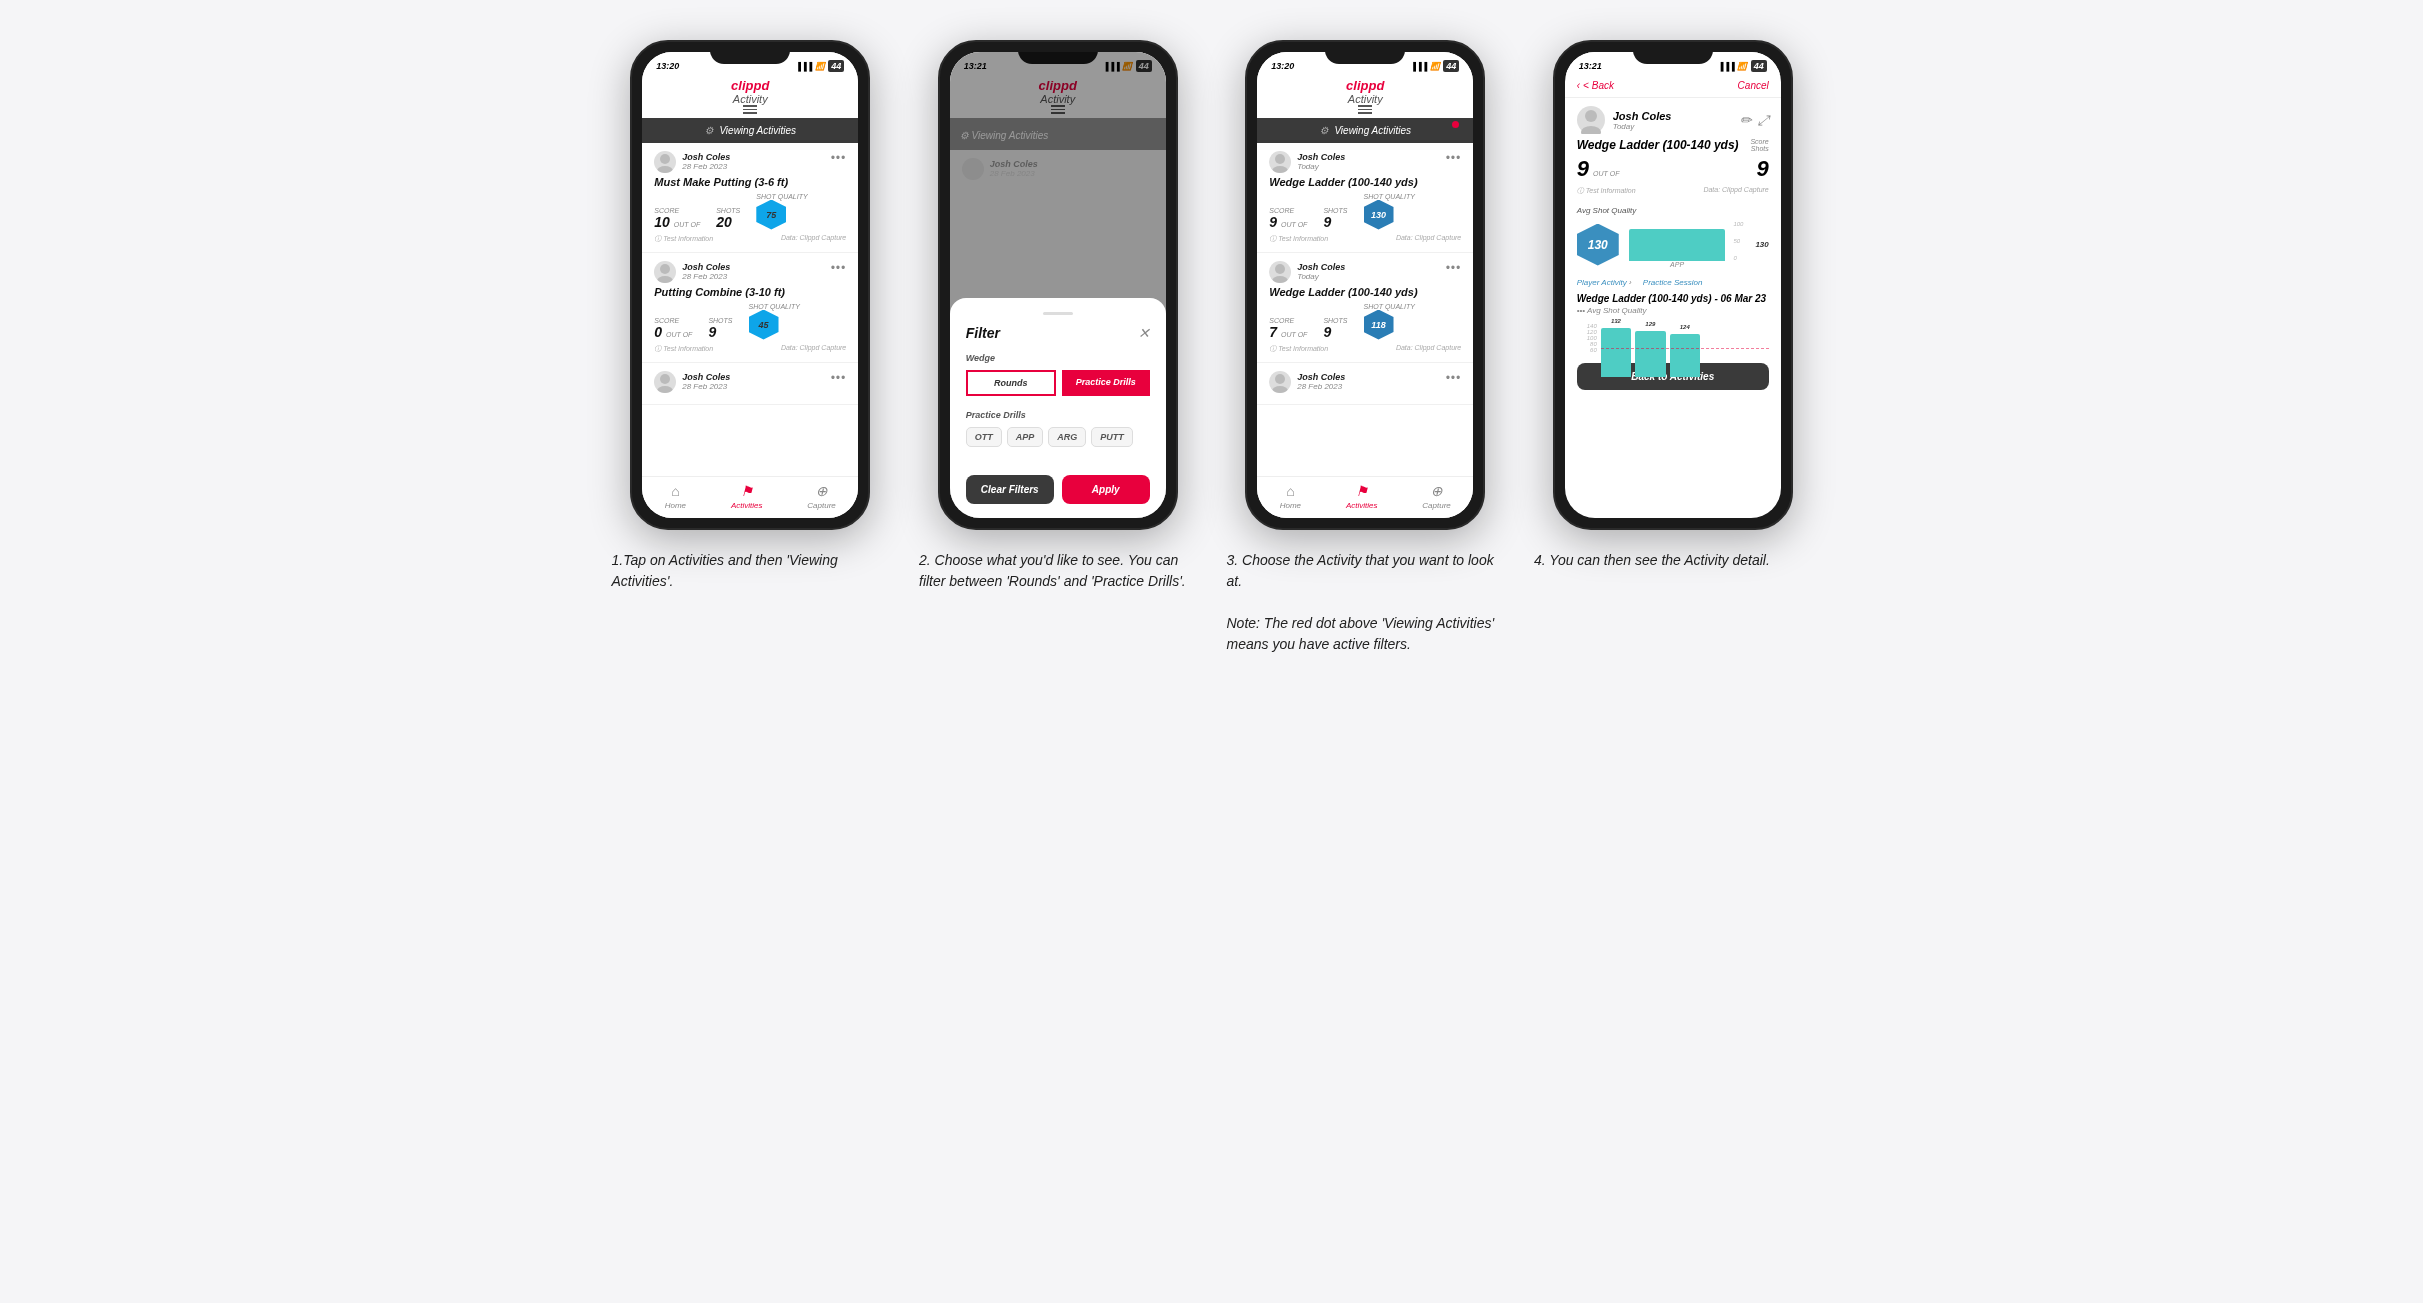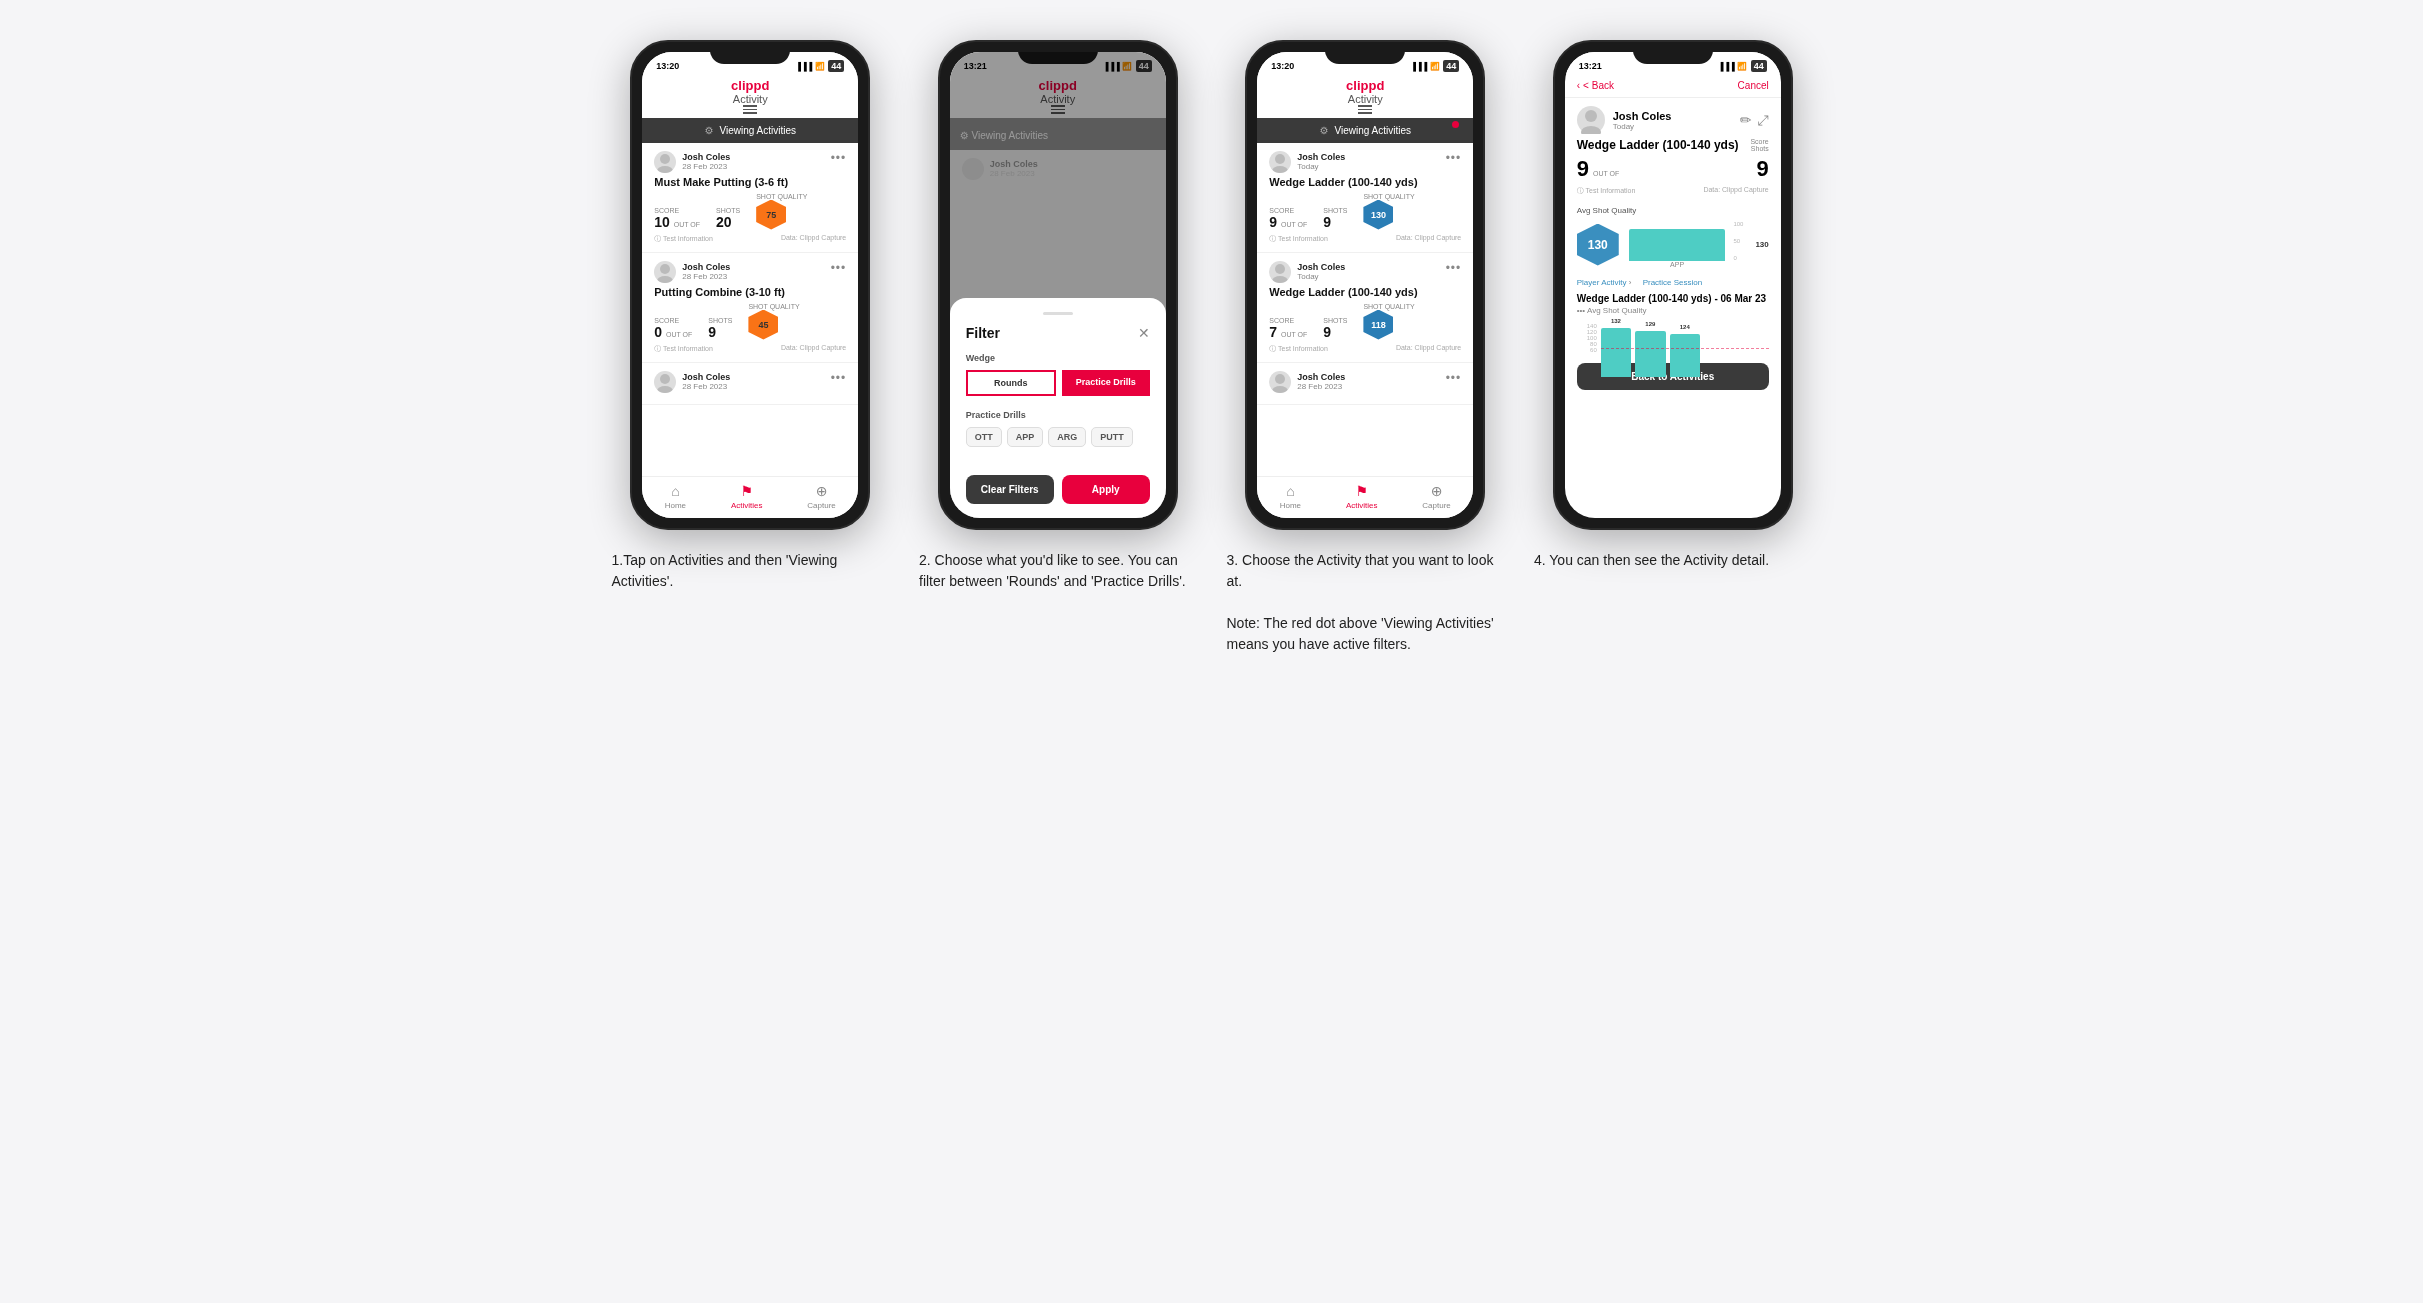--- a/index.html
+++ b/index.html
@@ -11,20 +11,21 @@
       align-items: flex-start;
       padding: 40px 20px;
       min-height: 100vh;
     }
     .page-wrapper {
       display: flex;
       gap: 30px;
       max-width: 1200px;
       width: 100%;
       justify-content: space-between;
+      font-style: italic;
     }
     .step-col {
       display: flex;
       flex-direction: column;
       align-items: center;
       gap: 20px;
       flex: 1;
       max-width: 280px;
     }
     
@@ -212,21 +213,21 @@
       background: #1a6bb5;
       clip-path: polygon(50% 0%, 100% 25%, 100% 75%, 50% 100%, 0% 75%, 0% 25%);
       display: flex;
       align-items: center;
       justify-content: center;
       color: #fff;
       font-size: 9px;
       font-weight: 700;
     }
     .shot-quality-badge.light {
-      background: #f97316;
+      background: #0ea5e9;
       color: #333;
     }
     .card-footer {
       display: flex;
       justify-content: space-between;
       font-size: 7px;
       color: #aaa;
     }
     
     .bottom-nav {

